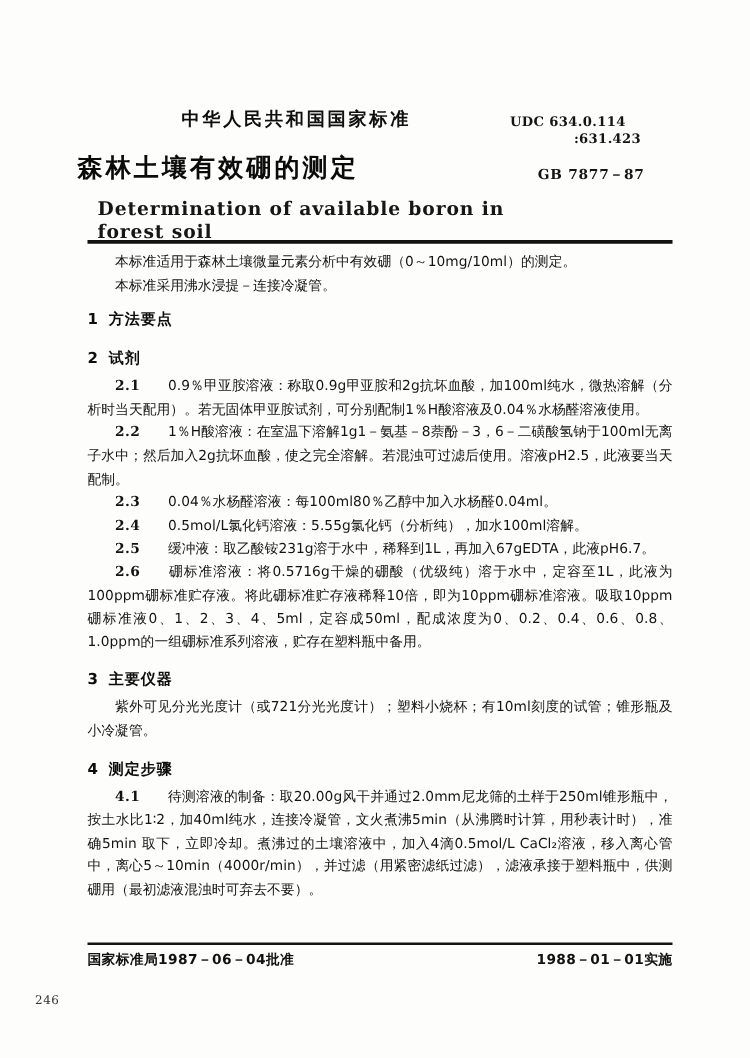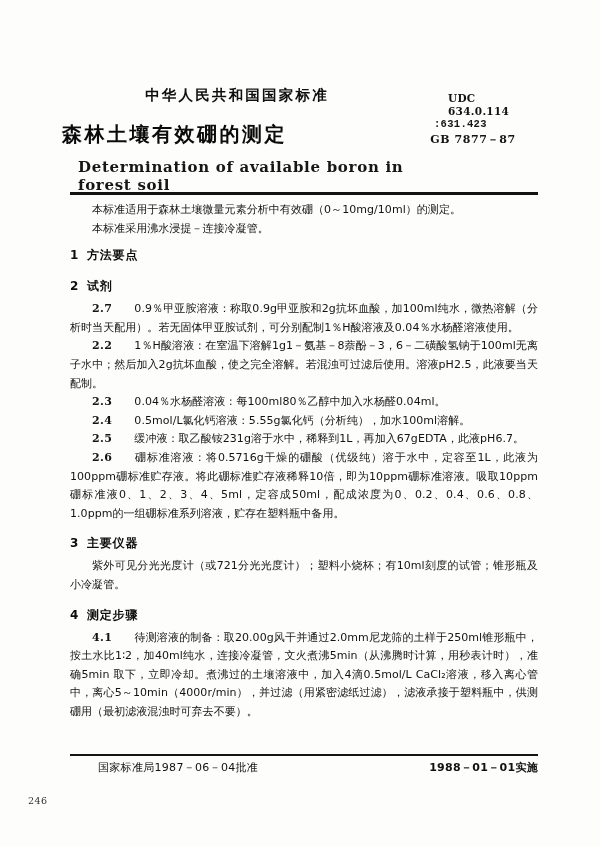--- a/index.html
+++ b/index.html
@@ -71,22 +71,22 @@
     position: absolute;
     right: 2px;
     top: 6px;
     width: 130px;
     font-family: "DejaVu Serif", "Liberation Serif", serif;
     font-weight: bold;
     font-size: 10.5px;
     color: #141414;
     line-height: 1.25;
   }
-  .udc-line1 { text-align: left; letter-spacing: 0.3px; margin-left: 40px; }
-  .udc-line2 { text-align: left; padding-left: 26px; letter-spacing: 0.3px; font-family: Liberation Mono, monospace; }
+  .udc-line1 { text-align: left; letter-spacing: 0.3px; }
+  .udc-line2 { text-align: center; padding-left: 26px; letter-spacing: 0.3px; }
   .gb-no {
     position: absolute;
     right: 2px;
     top: 46px;
     width: 130px;
     text-align: center;
     font-family: "DejaVu Serif", "Liberation Serif", serif;
     font-weight: bold;
     font-size: 11px;
     letter-spacing: 0.6px;
@@ -151,24 +151,23 @@
     position: absolute;
     left: 8px;
     top: 760px;
     width: 468px;
     height: 16px;
   }
   .footer-left {
     position: absolute;
     left: 0; top: 0;
     font-size: 11px;
-    font-weight: normal;
+    font-weight: bold;
     color: #111111;
     letter-spacing: 0.3px;
-    margin-left: 28px;
   }
   .footer-right {
     position: absolute;
     right: 0; top: 0;
     font-size: 11px;
     font-weight: bold;
     color: #111111;
     letter-spacing: 0.3px;
   }
   .page-no {
@@ -213,21 +212,21 @@
       </div>
       <div class="gap-sm"></div>
 
       <div class="gap-md"></div>
 
       <div class="sec-head">
         <span class="sec-num">2</span><span>试剂</span>
       </div>
       <div class="gap-sm"></div>
 
-      <p class="para indent"><span class="subnum">2.7</span><span class="sublead"></span><span>0.9％甲亚胺溶液：称取0.9g甲亚胺和2g抗坏血酸，加100ml纯水，微热溶解（分析时当天配用）。若无固体甲亚胺试剂，可分别配制1％H酸溶液及0.04％水杨醛溶液使用。</span></p>
+      <p class="para indent"><span class="subnum">2.1</span><span class="sublead"></span><span>0.9％甲亚胺溶液：称取0.9g甲亚胺和2g抗坏血酸，加100ml纯水，微热溶解（分析时当天配用）。若无固体甲亚胺试剂，可分别配制1％H酸溶液及0.04％水杨醛溶液使用。</span></p>
 
       <p class="para indent"><span class="subnum">2.2</span><span class="sublead"></span><span>1％H酸溶液：在室温下溶解1g1－氨基－8萘酚－3，6－二磺酸氢钠于100ml无离子水中；然后加入2g抗坏血酸，使之完全溶解。若混浊可过滤后使用。溶液pH2.5，此液要当天配制。</span></p>
 
       <p class="para indent"><span class="subnum">2.3</span><span class="sublead"></span><span>0.04％水杨醛溶液：每100ml80％乙醇中加入水杨醛0.04ml。</span></p>
 
       <p class="para indent"><span class="subnum">2.4</span><span class="sublead"></span><span>0.5mol/L氯化钙溶液：5.55g氯化钙（分析纯），加水100ml溶解。</span></p>
 
       <p class="para indent"><span class="subnum">2.5</span><span class="sublead"></span><span>缓冲液：取乙酸铵231g溶于水中，稀释到1L，再加入67gEDTA，此液pH6.7。</span></p>
 
       <p class="para indent"><span class="subnum">2.6</span><span class="sublead"></span><span>硼标准溶液：将0.5716g干燥的硼酸（优级纯）溶于水中，定容至1L，此液为100ppm硼标准贮存液。将此硼标准贮存液稀释10倍，即为10ppm硼标准溶液。吸取10ppm硼标准液0、1、2、3、4、5ml，定容成50ml，配成浓度为0、0.2、0.4、0.6、0.8、1.0ppm的一组硼标准系列溶液，贮存在塑料瓶中备用。</span></p>

